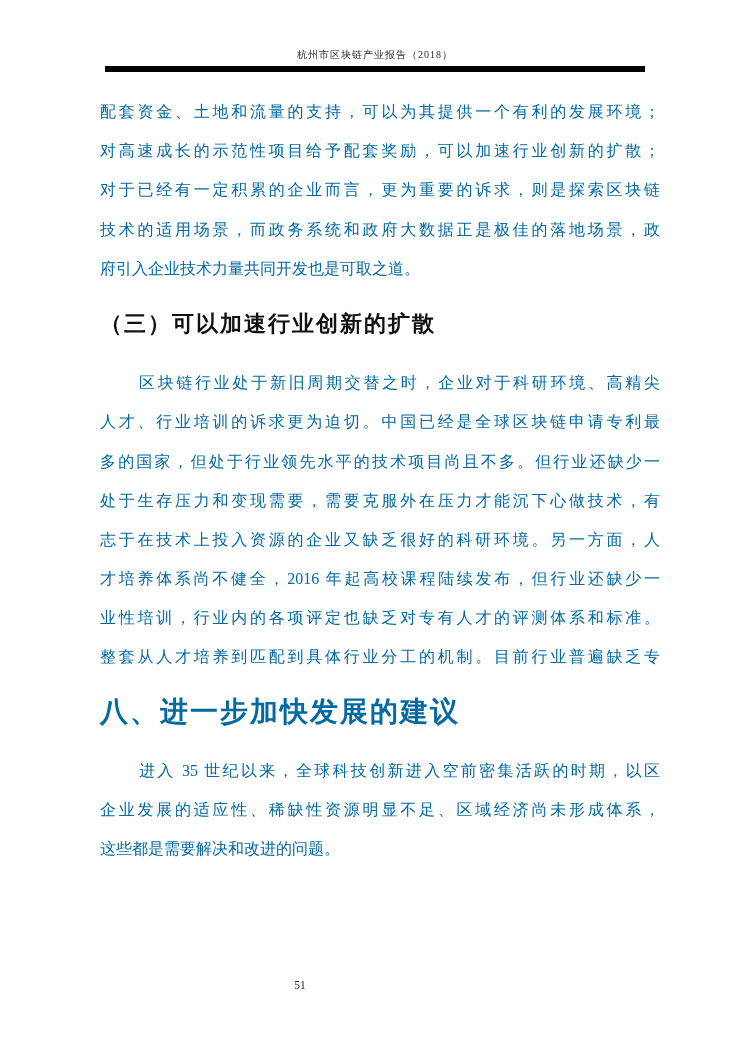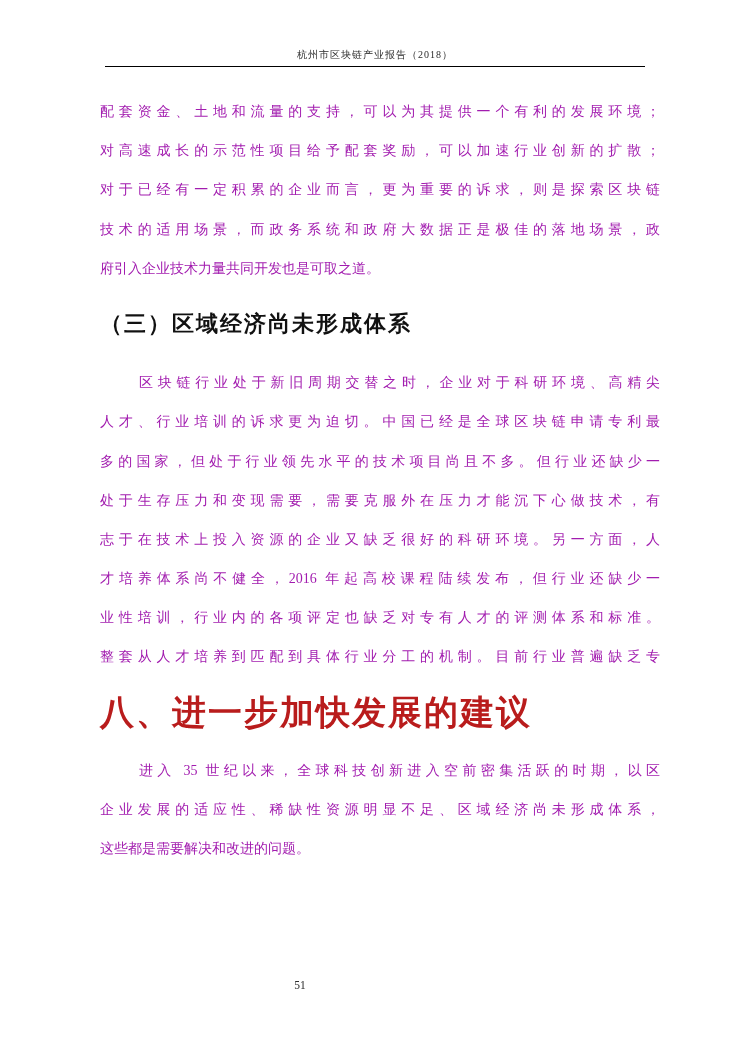--- a/index.html
+++ b/index.html
@@ -20,39 +20,39 @@
   .running-header {
     position: absolute;
     top: 48px;
     left: 105px;
     width: 540px;
     text-align: center;
     font-size: 10px;
     letter-spacing: 1px;
     line-height: 14px;
     color: #2a2a2a;
-    border-bottom: 1px solid #000000;
+    border-bottom: 6px solid #000000;
     padding-bottom: 4px;
   }
   
   .content {
     position: absolute;
     left: 100px;
     top: 92px;
     width: 560px;
   }
   .para { margin: 0; padding: 0; }
   .line {
     height: 39.2px;
     line-height: 39.2px;
-    font-size: 14px;
+    font-size: 16px;
     text-align: justify;
     text-align-last: justify;
     white-space: nowrap;
-    color: #a21caf;
+    color: #0369a1;
   }
   .line.last {
     text-align-last: left;
   }
   .line.indent {
     text-indent: 39px;
   }
   .h-sub {
     margin: 16px 0 20px 0;
     height: 39.2px;
@@ -60,25 +60,25 @@
     font-size: 22px;
     font-weight: bold;
     letter-spacing: 2px;
     font-family: "Liberation Sans", "DejaVu Sans", sans-serif;
     color: #111111;
   }
   .h-main {
     margin: 13px 0 17px 0;
     height: 44px;
     line-height: 44px;
-    font-size: 34px;
+    font-size: 28px;
     font-weight: bold;
     letter-spacing: 2px;
     font-family: "Liberation Sans", "DejaVu Sans", sans-serif;
-    color: #b91c1c;
+    color: #0369a1;
   }
   .page-number {
     position: absolute;
     top: 978px;
     left: 0;
     width: 600px;
     text-align: center;
     font-size: 11.5px;
     line-height: 15px;
     color: #2a2a2a;
@@ -96,21 +96,21 @@
   <div class="content">
 
     <div class="para">
       <div class="line">配套资金、土地和流量的支持，可以为其提供一个有利的发展环境；</div>
       <div class="line">对高速成长的示范性项目给予配套奖励，可以加速行业创新的扩散；</div>
       <div class="line">对于已经有一定积累的企业而言，更为重要的诉求，则是探索区块链</div>
       <div class="line">技术的适用场景，而政务系统和政府大数据正是极佳的落地场景，政</div>
       <div class="line last">府引入企业技术力量共同开发也是可取之道。</div>
     </div>
 
-    <div class="h-sub">（三）区域经济尚未形成体系</div>
+    <div class="h-sub">（三）可以加速行业创新的扩散</div>
 
     <div class="para">
       <div class="line indent">区块链行业处于新旧周期交替之时，企业对于科研环境、高精尖</div>
       <div class="line">人才、行业培训的诉求更为迫切。中国已经是全球区块链申请专利最</div>
       <div class="line">多的国家，但处于行业领先水平的技术项目尚且不多。但行业还缺少一</div>
       <div class="line">处于生存压力和变现需要，需要克服外在压力才能沉下心做技术，有</div>
       <div class="line">志于在技术上投入资源的企业又缺乏很好的科研环境。另一方面，人</div>
       <div class="line">才培养体系尚不健全，2016 年起高校课程陆续发布，但行业还缺少一</div>
       <div class="line">业性培训，行业内的各项评定也缺乏对专有人才的评测体系和标准。</div>
       <div class="line">整套从人才培养到匹配到具体行业分工的机制。目前行业普遍缺乏专</div>

